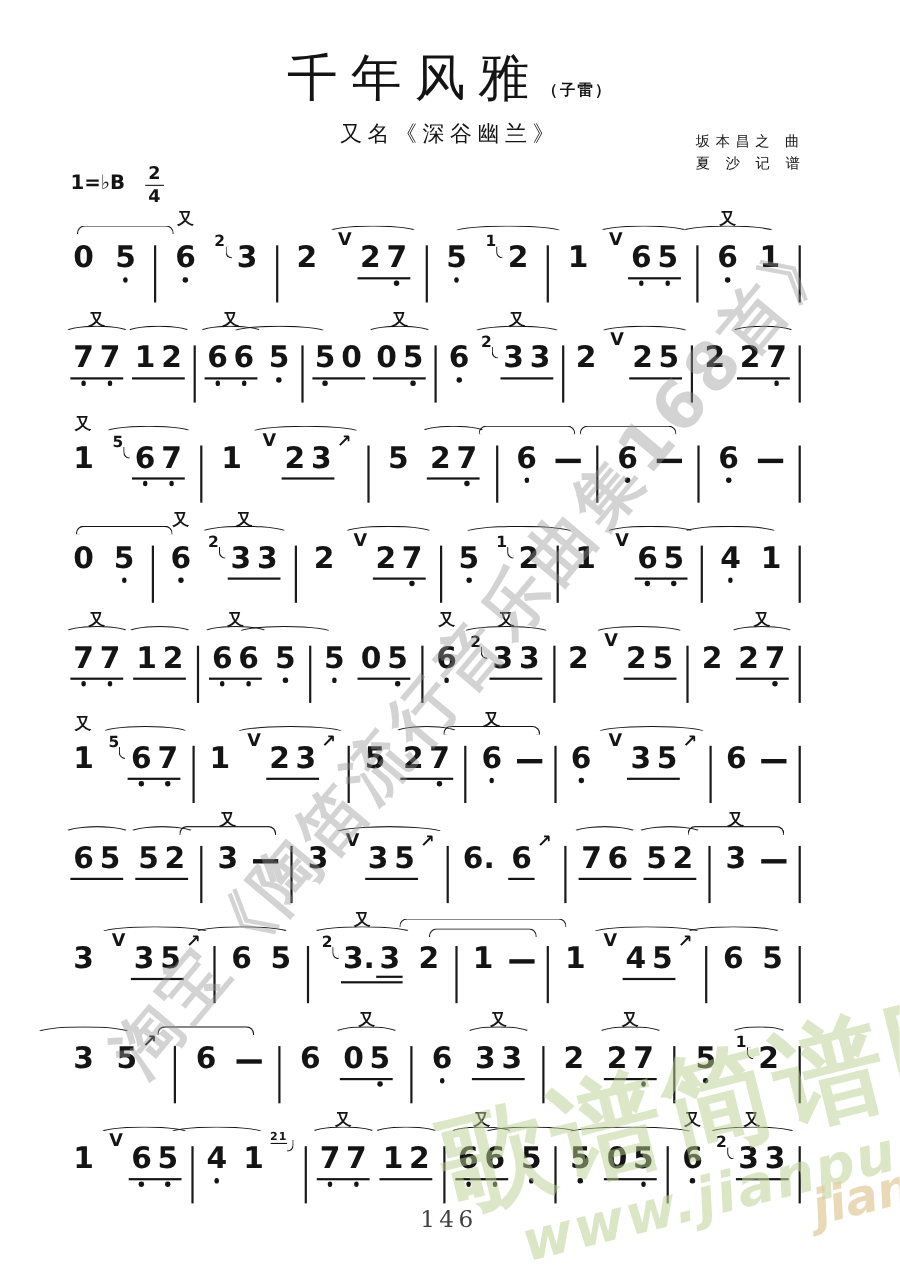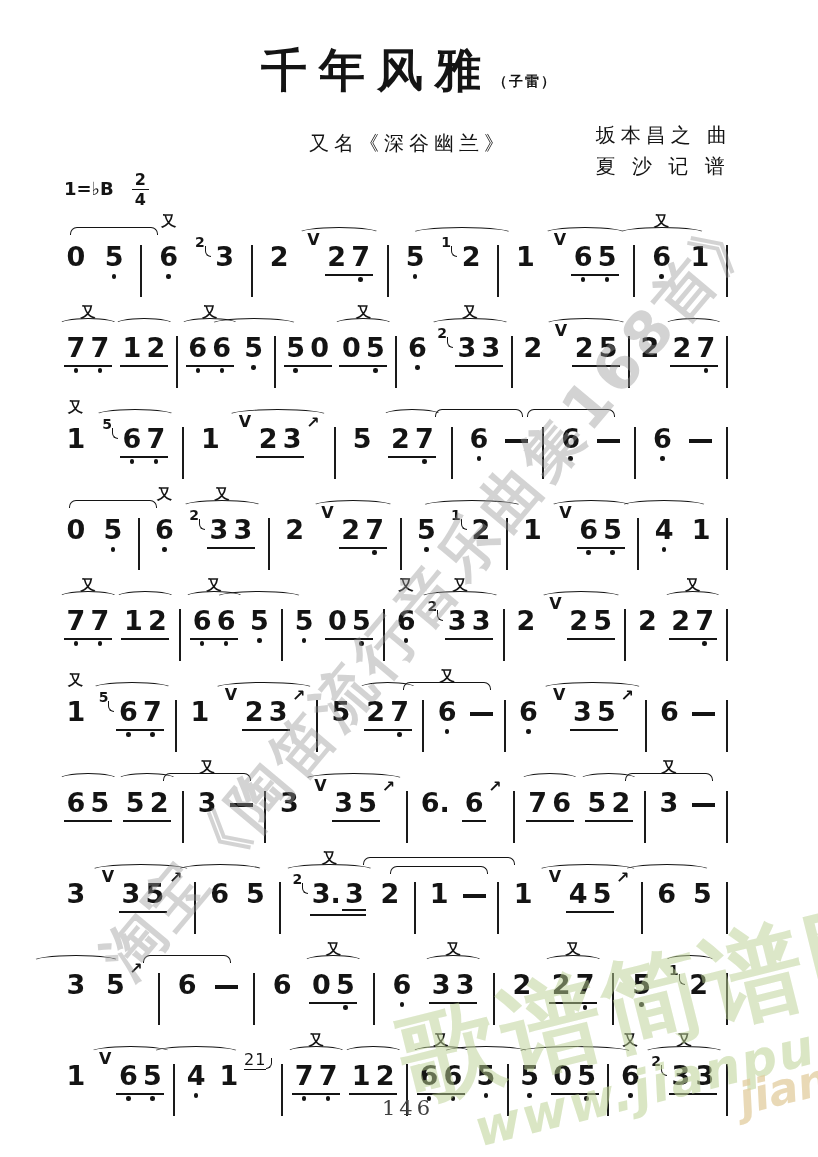--- a/index.html
+++ b/index.html
@@ -1,32 +1,32 @@
 <!DOCTYPE html>
 <html><head>
 <meta charset="utf-8">
 <style>
   html,body{margin:0;padding:0;background:#fff;}
   .page{position:relative;width:818px;height:1157px;background:#ffffff;overflow:hidden;
         font-family:"DejaVu Sans","Liberation Sans",sans-serif;color:#141414;}
   
   .hdr{position:relative;padding-top:40px;z-index:2;}
   .title-row{text-align:center;white-space:nowrap;}
-  .title{font-family:"DejaVu Serif","Liberation Serif",serif;font-weight:bold;font-size:46px;letter-spacing:12px;}
+  .title{font-family:"DejaVu Serif","Liberation Serif",serif;font-weight:normal;font-size:46px;letter-spacing:12px;}
   .title-suffix{font-family:"DejaVu Serif","Liberation Serif",serif;font-weight:bold;font-size:14px;letter-spacing:2px;}
-  .subtitle{text-align:center;margin-top:28px;font-family:"DejaVu Serif","Liberation Serif",serif;
+  .subtitle{text-align:center;margin-top:6px;font-family:"DejaVu Serif","Liberation Serif",serif;
             font-size:20px;letter-spacing:5px;}
-  .meta-row{display:flex;align-items:flex-end;padding:0 0 0 64px;margin-top:12px;height:40px;}
+  .meta-row{display:flex;align-items:center;padding:0 0 0 64px;margin-top:12px;height:40px;}
   .key-sig{font-size:18px;font-weight:bold;line-height:40px;}
   .time-sig{display:inline-flex;flex-direction:column;align-items:center;margin:2px 14px 0 18px;
             font-size:16px;font-weight:bold;line-height:1.1;}
   .time-top{border-bottom:1.6px solid #141414;padding:0 3px 1px;}
   .time-bottom{padding-top:1px;}
   .fingering{font-size:18px;font-weight:bold;line-height:40px;letter-spacing:2px;}
-  .composer{position:absolute;right:86px;top:120px;font-size:20px;letter-spacing:5px;line-height:1.55;text-align:left;}
+  .composer{position:absolute;right:86px;top:120px;font-size:13px;letter-spacing:5px;line-height:1.55;text-align:left;}
   
   .score{position:relative;z-index:2;padding:6px 90px 0 64px;}
   .row{display:flex;justify-content:space-between;align-items:flex-start;
        padding-top:28px;height:63px;position:relative;}
   .unit{position:relative;display:flex;flex-direction:column;align-items:flex-start;}
   .body{display:inline-flex;align-items:flex-start;}
   .ng{position:relative;display:inline-flex;}
   .ng.u1{border-bottom:2.4px solid #141414;padding-bottom:3px;}
   .gcol{display:inline-block;width:24px;text-align:center;font-size:27px;font-weight:bold;line-height:1.05;}
   .gcol.wide{width:32px;}
@@ -42,21 +42,21 @@
   .arc.long{width:240%;min-width:86px;}
   .arc.flat{height:7px;border:1.6px solid #141414;border-bottom:none;border-radius:7px 7px 0 0;background:none;}
   .arc.l2a{top:-14px;width:210%;min-width:96px;height:7px;border:1.6px solid #141414;border-bottom:none;border-radius:7px 7px 0 0;}
   .arc.l2b{top:-23px;width:300%;min-width:150px;height:7px;border:1.6px solid #141414;border-bottom:none;border-radius:7px 7px 0 0;}
   .mk{position:absolute;top:-31px;left:50%;transform:translateX(-50%);font-size:15px;font-weight:bold;z-index:3;}
   .mk.ml{left:4px;transform:none;top:-27px;}
   .vb{font-size:16px;font-weight:bold;display:inline-block;transform:translateY(-13px);margin:0 5px 0 2px;}
   .gd{font-size:14px;font-weight:bold;display:inline-block;transform:translateY(-9px);}
   .ghk{width:5px;height:10px;border-left:1.6px solid #141414;border-bottom:1.6px solid #141414;
        border-bottom-left-radius:6px;display:inline-block;transform:translateY(3px);margin:0 2px 0 0;}
-  .ga{font-size:16px;font-weight:normal;display:inline-block;transform:translateY(-12px);
+  .ga{font-size:10px;font-weight:bold;display:inline-block;transform:translateY(-12px);
       border-bottom:1.4px solid #141414;margin-left:3px;letter-spacing:1px;}
   .ghk2{width:5px;height:10px;border-right:1.6px solid #141414;border-bottom:1.6px solid #141414;
         border-bottom-right-radius:6px;display:inline-block;transform:translateY(-4px);}
   .arw{font-size:16px;font-weight:bold;display:inline-block;transform:translateY(-12px);margin-left:2px;}
   
   .wm{position:absolute;pointer-events:none;white-space:nowrap;font-weight:bold;}
   .wm-diag{left:432px;top:592px;transform:translate(-50%,-50%) rotate(-50deg);
            font-size:60px;letter-spacing:5px;color:rgba(150,150,150,0.42);z-index:4;}
   .wm-site{left:655px;top:1002px;transform:translate(-50%,-50%) rotate(-14deg);
            font-size:100px;letter-spacing:4px;color:rgba(186,208,146,0.50);z-index:5;}

